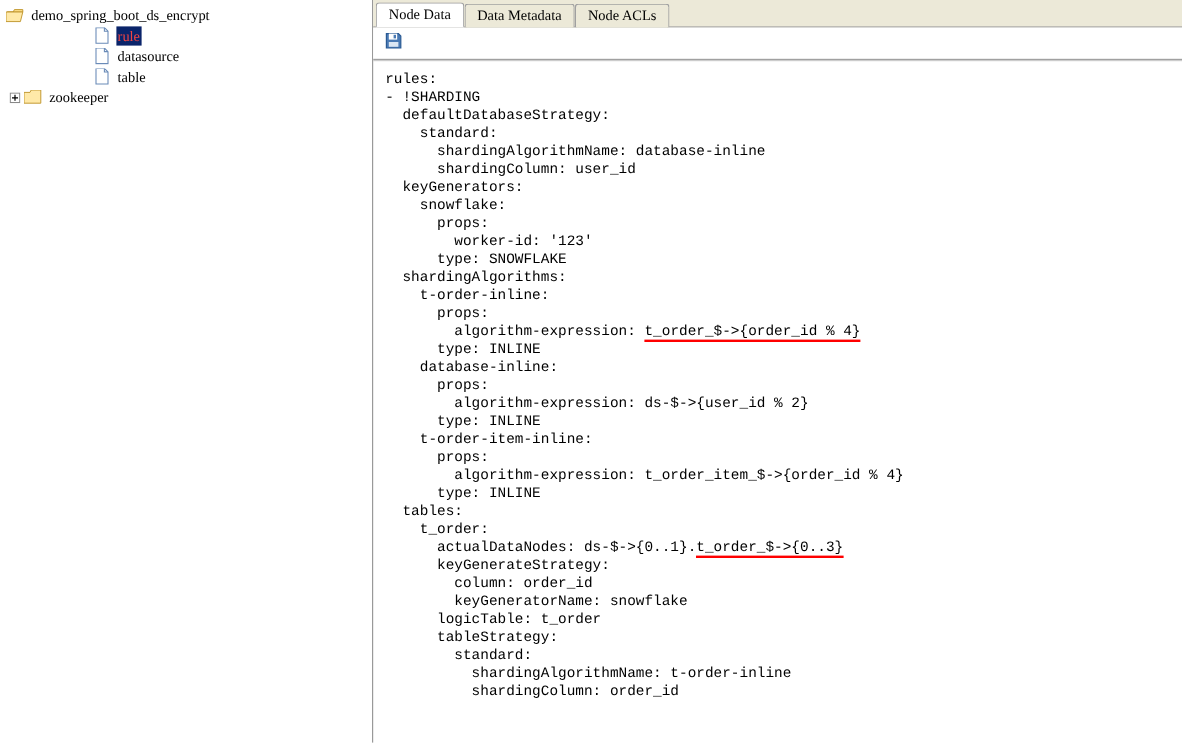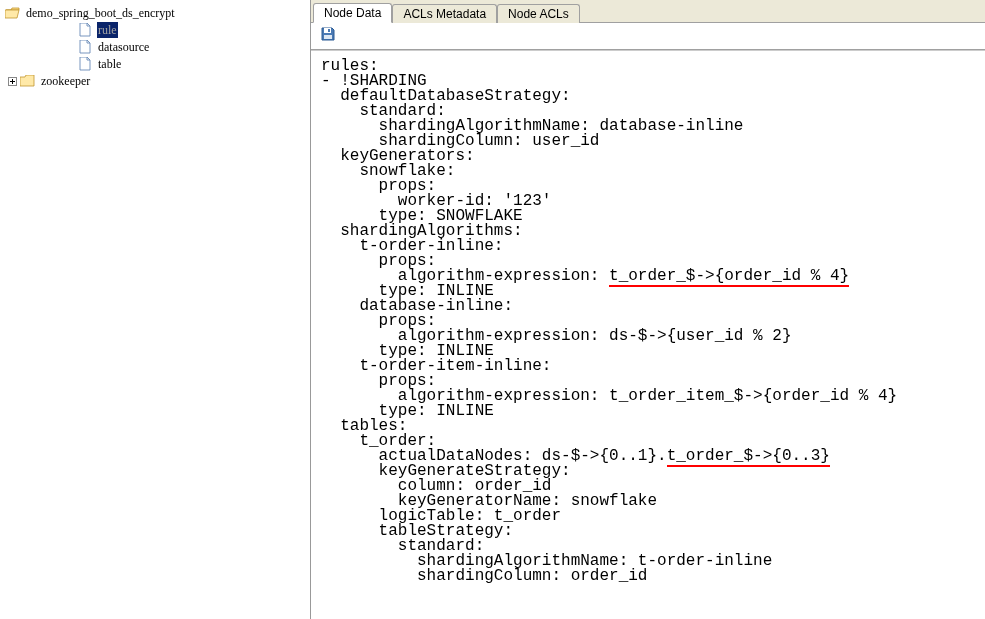--- a/index.html
+++ b/index.html
@@ -7,32 +7,32 @@
   .left{width:310px;border-right:1px solid #999;overflow:auto;padding-top:4px;background:#fff}
   .right{flex:1;display:flex;flex-direction:column;min-width:0}
   
   .tree ul{list-style:none;margin:0;padding-left:18px}
   .tree>ul{padding-left:4px}
   .tree li{padding:0;margin:1px;white-space:nowrap}
   .row{display:flex;align-items:center;height:16px;line-height:16px}
   .tw{width:14px;height:14px;display:flex;align-items:center;justify-content:center;margin-right:1px;cursor:pointer}
   .tw svg{display:block}
   .ic{width:16px;height:14px;display:flex;align-items:center;justify-content:center;margin-right:4px}
-  .sel{background:#0a246a;color:#a3a3a3;padding:0 2px}
+  .sel{background:#0a246a;color:#ef4444;padding:0 2px}
   .lbl{padding:0 1px}
   
   .tabs{display:flex;align-items:flex-end;border-bottom:1px solid #a0a0a0;background:#ece9d8;height:22px;padding-left:2px}
-  .tab{padding:2px 10px 2px 10px;border:1px solid #a0a0a0;border-bottom:none;margin-right:0px;background:#ece9d8;border-top-left-radius:3px;border-top-right-radius:3px;font-family:Liberation Sans, sans-serif;font-size:12px;position:relative;top:1px;cursor:pointer}
+  .tab{padding:2px 10px 2px 10px;border:1px solid #a0a0a0;border-bottom:none;margin-right:0px;background:#ece9d8;border-top-left-radius:3px;border-top-right-radius:3px;font-family:Liberation Serif, serif;font-size:12px;position:relative;top:1px;cursor:pointer}
   .tab.active{background:#fff;border-bottom:1px solid #fff}
   
   .tb{height:26px;display:flex;align-items:center;padding-left:6px;border-bottom:1px solid #a0a0a0;background:#fff}
   .tbtn{width:20px;height:20px;display:flex;align-items:center;justify-content:center;border:1px solid transparent;cursor:pointer}
   
   .editwrap{flex:1;overflow:auto;border-top:1px solid #ccc}
-  .editor{padding:8px 10px 20px 10px;font-family:"SimSun","Courier New",monospace;font-size:16px;line-height:15px;white-space:pre;position:relative}
+  .editor{padding:8px 10px 20px 10px;font-family:"SimSun","Courier New",monospace;font-size:12px;line-height:15px;white-space:pre;position:relative}
   .ul-red{border-bottom:2px solid #ff0000}
   
   .editwrap::-webkit-scrollbar{width:16px;height:16px}
   .editwrap::-webkit-scrollbar-track{background:#f0f0f0;border-left:1px solid #d4d0c8}
   .editwrap::-webkit-scrollbar-thumb{background:#c8c8c8;border:1px solid #a0a0a0}
   .left::-webkit-scrollbar{width:16px}
 </style>
 </head>
 <body>
 
@@ -115,21 +115,21 @@
             <span class="lbl">zookeeper</span>
           </div>
         </li>
       </ul>
     </div>
   </div>
 
   <div class="right">
     <div class="tabs">
       <div class="tab active">Node Data</div>
-      <div class="tab">ACLs Metadata</div>
+      <div class="tab">Data Metadata</div>
       <div class="tab">Node ACLs</div>
     </div>
     <div class="tb">
       <div class="tbtn">
         <span>
           <svg width="16" height="16" viewBox="0 0 16 16">
               <path d="M2 2h10l2 2v10H2z" fill="#4a7ab4" stroke="#2a5a94"></path>
               <rect x="4" y="2" width="7" height="5" fill="#fff"></rect>
               <rect x="8" y="3" width="2" height="3" fill="#4a7ab4"></rect>
               <rect x="4" y="9" width="8" height="4" fill="#dce7f3"></rect>

